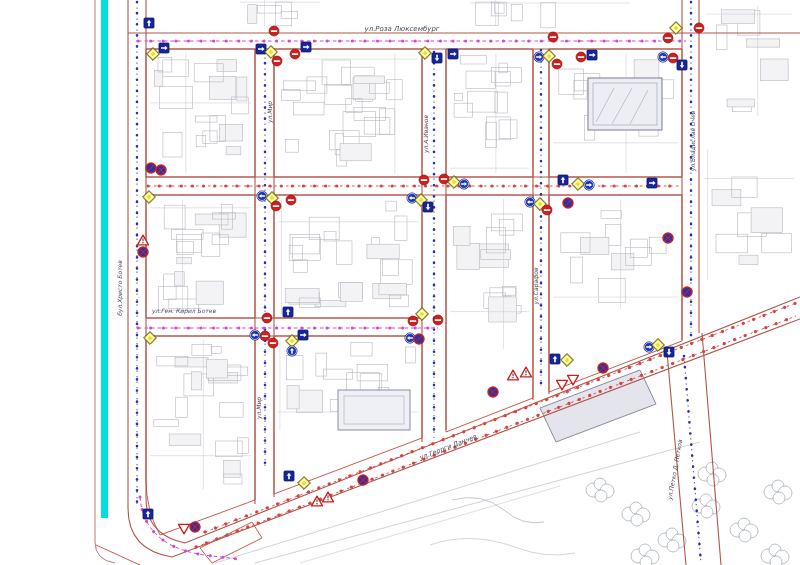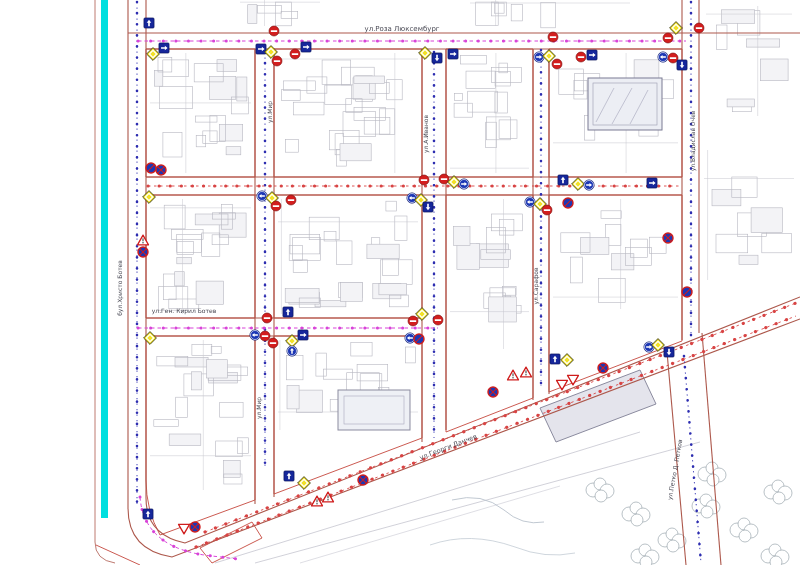--- a/index.html
+++ b/index.html
@@ -1,17 +1,17 @@
 <!DOCTYPE html>
 <html><head>
 <meta charset="utf-8">
 <style>
   html,body{margin:0;padding:0;background:#ffffff;}
   .frame{position:relative;width:800px;height:565px;background:#ffffff;overflow:hidden;
-         font-family:"DejaVu Sans",sans-serif;}
+         font-family:"DejaVu Sans",sans-serif;font-style:italic;}
   svg{display:block;}
   text.street-label{fill:#4a4a55;}
 </style>
 </head>
 <body>
 
 <div class="frame">
 <svg width="800" height="565" viewBox="0 0 800 565" xmlns="http://www.w3.org/2000/svg">
 
   <defs>

